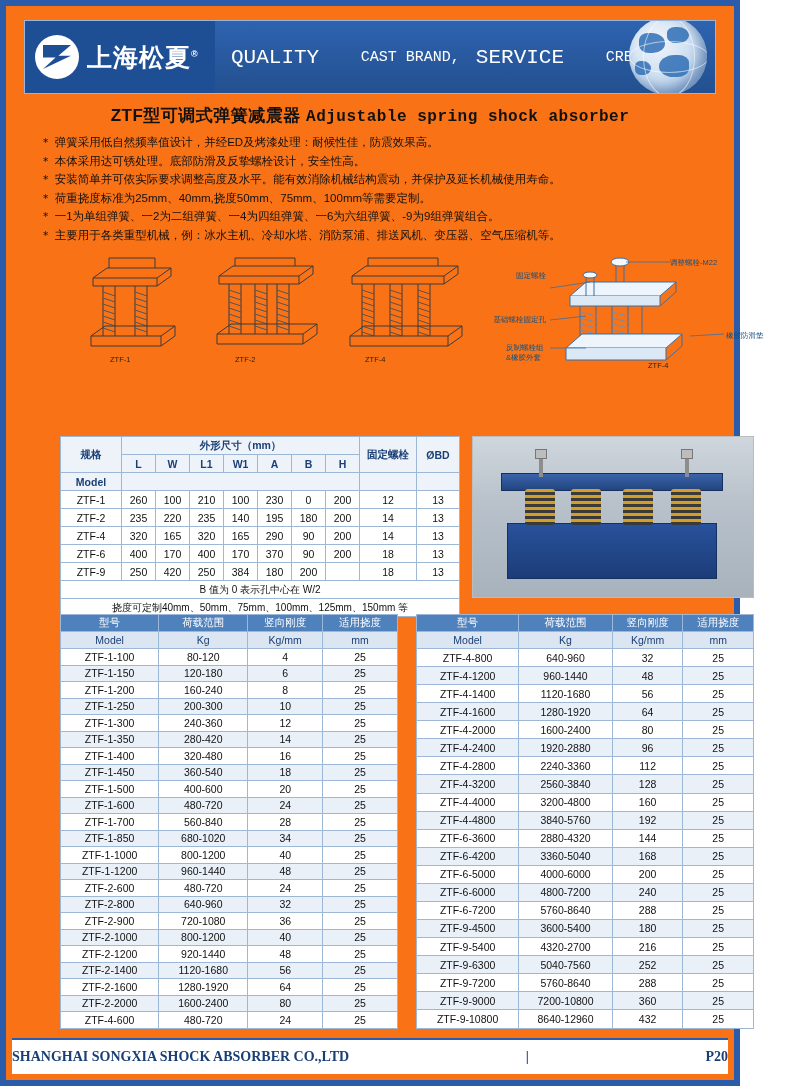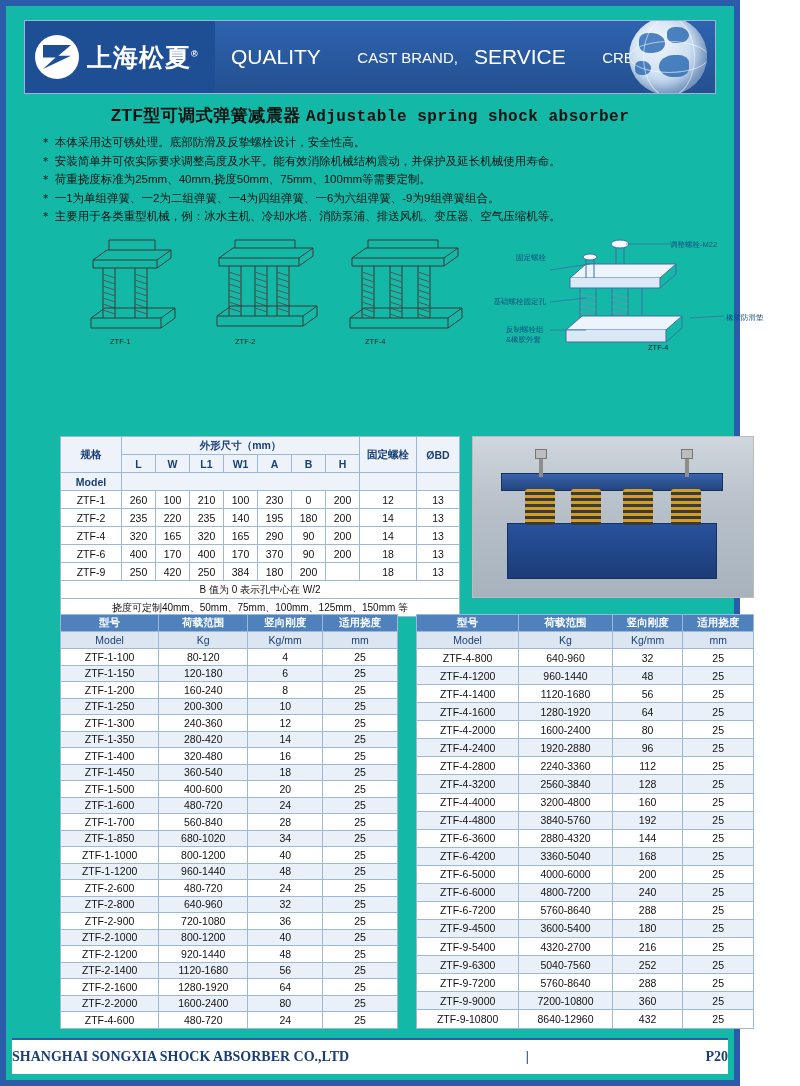--- a/index.html
+++ b/index.html
@@ -8,21 +8,21 @@
     background:#ffffff;
     font-family:"Liberation Sans", sans-serif;
     color:#111;
     overflow:hidden;
   }
   .page{
     position:relative;
     width:740px;height:1086px;
     box-sizing:border-box;
     border:6px solid #2a5caa;
-    background:#14b8a6;
+    background:#f97316;
   }
   
   .header{
     position:relative;
     margin:14px 18px 0 18px;
     height:72px;
     display:flex;
     border:1px solid #9bb6dd;
     overflow:hidden;
     background:linear-gradient(180deg,#2e63b0 0%, #23508f 100%);
@@ -54,21 +54,21 @@
     white-space:nowrap;
   }
   .logo-reg{
     color:#fff;font-size:9px;vertical-align:super;
   }
   .slogan{
     flex:1;
     display:flex;align-items:center;
     padding-left:16px;
     color:#ffffff;
-    font-family:Liberation Sans, sans-serif;
+    font-family:Liberation Mono, monospace;
     white-space:nowrap;
     gap:16px;
   }
   .slogan .big{font-size:21px;}
   .slogan .small{font-size:15px;}
   .globe{
     position:absolute;right:8px;top:-4px;
     width:78px;height:78px;border-radius:50%;
     background:radial-gradient(circle at 36% 32%, #f2f6fb 0%, #cfe0f2 45%, #8fb4dc 100%);
     box-shadow:inset -6px -6px 12px rgba(30,70,130,.45);
@@ -168,21 +168,21 @@
     font-size:10.5px;
     border-collapse:collapse;
   }
   .btbl th,.btbl td{
     border:1px solid #9db7d6;
     text-align:center;
     height:15.5px;
     padding:0;
   }
   .btbl thead th{
-    background:#4f81bd;color:#fff;font-weight:bold;
+    background:#4f81bd;color:#fff;font-weight:normal;
     height:16px;font-size:10.5px;
   }
   .btbl thead th.sub{
     background:#dce6f2;color:#1a3f75;font-weight:normal;
   }
   .btbl tbody tr:nth-child(odd) td{background:#ffffff;}
   .btbl tbody tr:nth-child(even) td{background:#eaf0f8;}
   
   .footer{
     position:absolute;left:6px;right:6px;bottom:6px;
@@ -227,20 +227,21 @@
       </div>
     </div>
   </div>
 
   <div class="doc-title">
     <span>ZTF型可调式弹簧减震器</span>
     <span class="en">Adjustable spring shock absorber</span>
   </div>
 
   <div class="bullets">
+    <div>＊ 弹簧采用低自然频率值设计，并经ED及烤漆处理：耐候性佳，防震效果高。</div>
     <div>＊ 本体采用达可锈处理。底部防滑及反挚螺栓设计，安全性高。</div>
     <div>＊ 安装简单并可依实际要求调整高度及水平。能有效消除机械结构震动，并保护及延长机械使用寿命。</div>
     <div>＊ 荷重挠度标准为25mm、40mm,挠度50mm、75mm、100mm等需要定制。</div>
     <div>＊ 一1为单组弹簧、一2为二组弹簧、一4为四组弹簧、一6为六组弹簧、-9为9组弹簧组合。</div>
     <div>＊ 主要用于各类重型机械，例：冰水主机、冷却水塔、消防泵浦、排送风机、变压器、空气压缩机等。</div>
   </div>
 
   <div class="drawing">
     <svg class="dw-svg" width="752" height="145" viewBox="0 0 752 145">
       <g stroke="#3a3a3a" fill="none" stroke-width="1">

